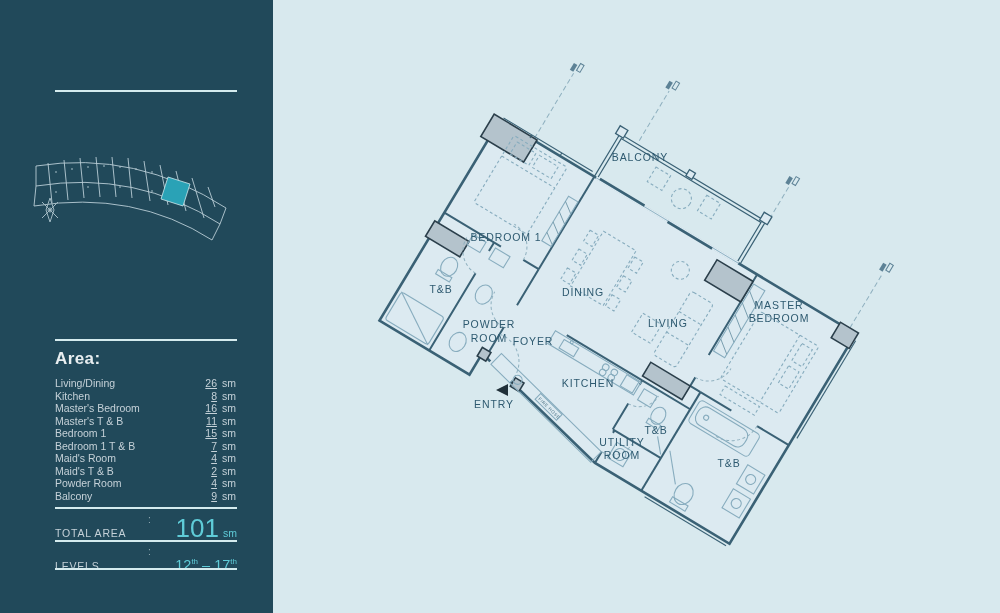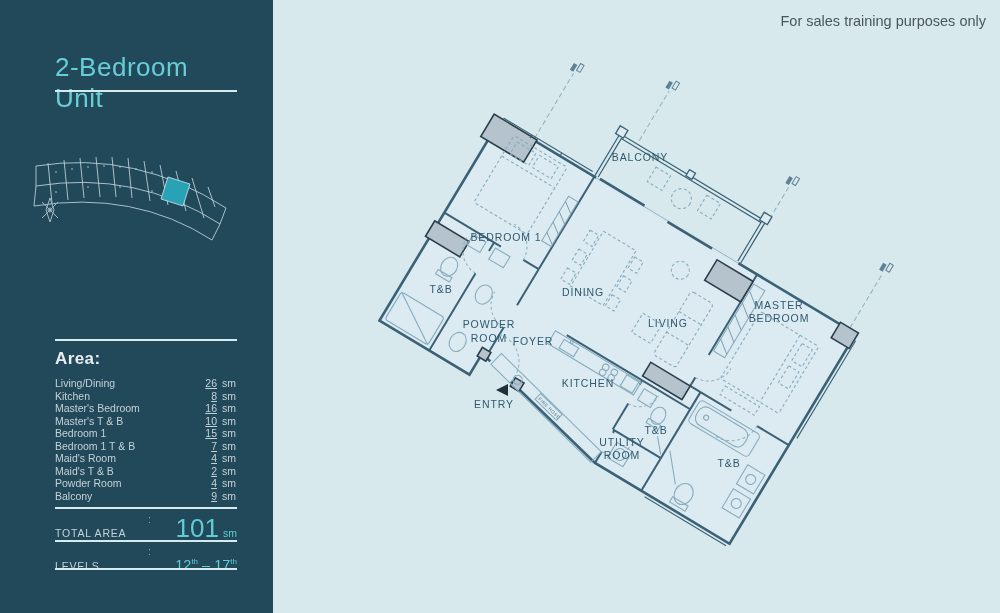--- a/index.html
+++ b/index.html
@@ -244,24 +244,22 @@
       <text class="plan-label" x="588" y="387">KITCHEN</text>
       <text class="plan-label" x="622" y="446">UTILITY</text>
       <text class="plan-label" x="622" y="459">ROOM</text>
       <text class="plan-label" x="656" y="434">T&amp;B</text>
       <text class="plan-label" x="729" y="467">T&amp;B</text>
       <text class="plan-label" x="494" y="408">ENTRY</text>
       <polygon points="496,390 508,384 508,396" fill="#203039"></polygon>
     </g>
   </svg>
 
-  <div class="disclaimer">For sales training purposes only</div>
 
   <div class="sidebar">
-    <div class="side-title">2-Bedroom Unit</div>
     <div class="side-title-rule"></div>
 
     <svg class="minimap" width="212" height="96" viewBox="0 0 212 96">
       <path class="mm" d="M8,16 Q108,0 198,58"></path>
       <path class="mm" d="M8,36 Q108,20 192,74"></path>
       <path class="mm" d="M6,56 Q106,40 184,90"></path>
       <path class="mm" d="M8,16 L8,36 L6,56 M198,58 L192,74 L184,90"></path>
       <g class="mm">
         <path d="M20,13 L22,33 M36,10 L38,30 M52,8 L54,28 M68,7 L70,27 M84,7 L86,27 M100,8 L102,28 M116,11 L119,31 M132,15 L136,35 M148,21 L153,41 M164,28 L170,48 M180,37 L187,57"></path>
         <path d="M22,33 L24,53 M38,30 L40,50 M54,28 L56,48 M70,27 L72,47 M86,27 L88,47 M102,28 L104,48 M119,31 L122,51 M136,35 L140,55 M153,41 L158,61 M170,48 L176,68"></path>
@@ -302,21 +300,21 @@
           <span class="val">8</span>
           <span class="unit">sm</span>
         </div>
       <div class="area-row">
           <span class="lbl">Master's Bedroom</span>
           <span class="val">16</span>
           <span class="unit">sm</span>
         </div>
       <div class="area-row">
           <span class="lbl">Master's T &amp; B</span>
-          <span class="val">10</span>
+          <span class="val">11</span>
           <span class="unit">sm</span>
         </div>
       <div class="area-row">
           <span class="lbl">Bedroom 1</span>
           <span class="val">15</span>
           <span class="unit">sm</span>
         </div>
       <div class="area-row">
           <span class="lbl">Bedroom 1 T &amp; B</span>
           <span class="val">7</span>

